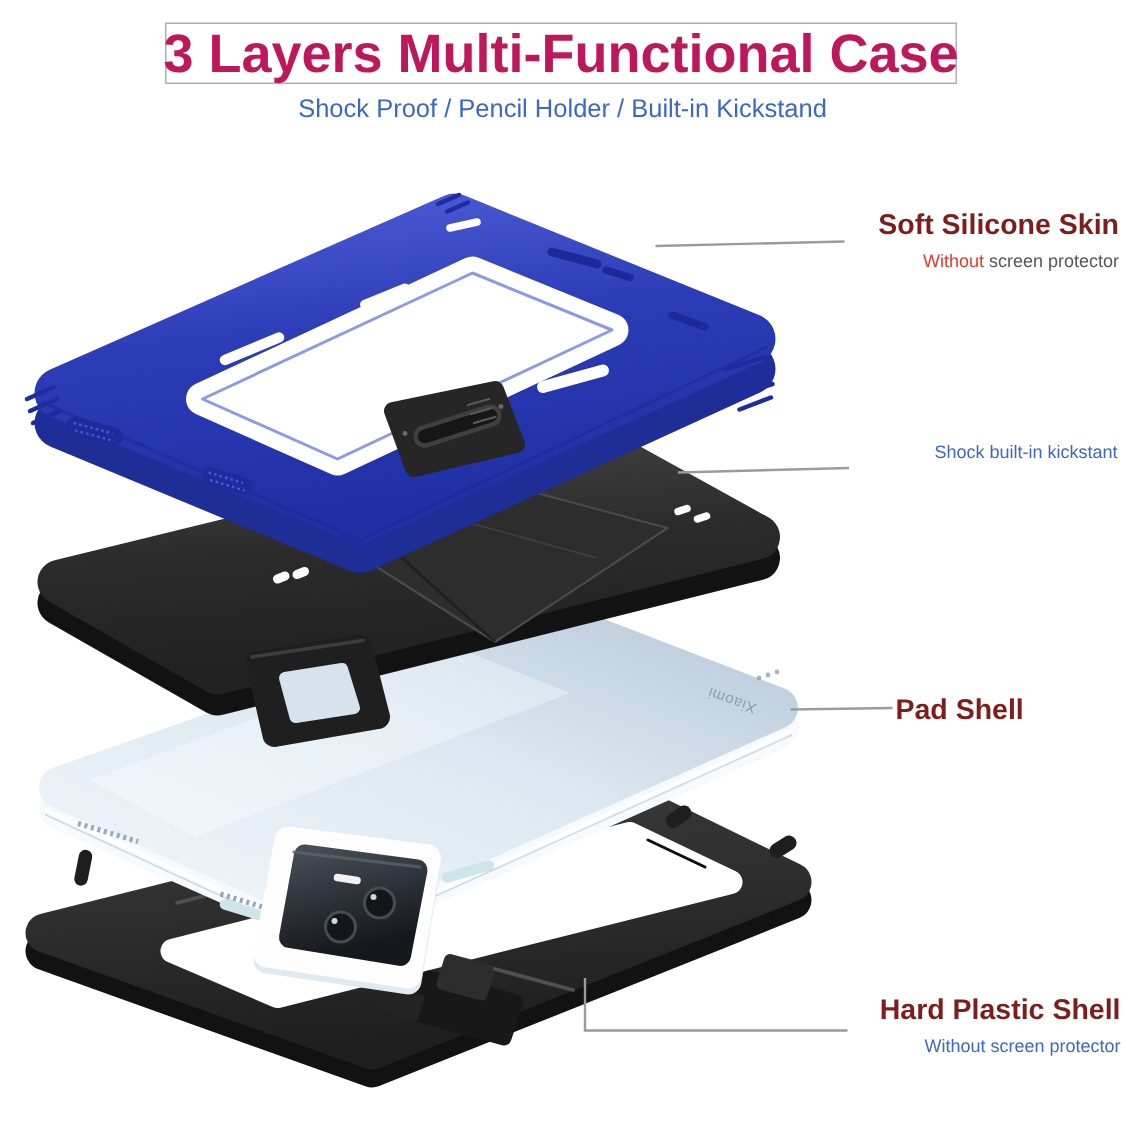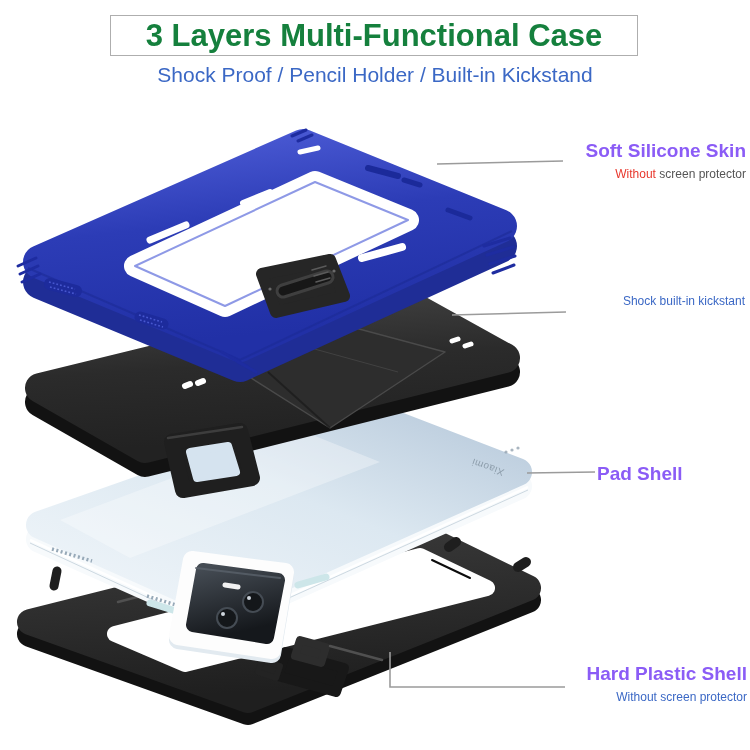--- a/index.html
+++ b/index.html
@@ -4,27 +4,27 @@
 <style>
   html,body{margin:0;padding:0;background:#ffffff;}
   body{font-family:"Liberation Sans","DejaVu Sans",sans-serif;}
   .stage{position:relative;width:750px;height:750px;background:#ffffff;overflow:hidden;}
   .scene{position:absolute;left:0;top:0;width:750px;height:750px;}
   .title-box{
     position:absolute;left:110px;top:15px;width:528px;height:41px;
     border:1px solid #aeaeae;display:flex;align-items:center;justify-content:center;
     box-sizing:border-box;background:#ffffff;
   }
-  .title-text{font-size:31px;font-weight:bold;color:#15803d;letter-spacing:0px;white-space:nowrap;}
+  .title-text{font-size:36px;font-weight:bold;color:#be185d;letter-spacing:0px;white-space:nowrap;}
   .subtitle{
     position:absolute;left:0;top:63px;width:750px;text-align:center;
-    font-size:21px;color:#3b68c5;white-space:nowrap;
+    font-size:17px;color:#3b68c5;white-space:nowrap;
   }
   .callout{position:absolute;text-align:right;}
-  .callout .co-label{display:block;font-size:19px;font-weight:bold;color:#8b5cf6;line-height:22px;white-space:nowrap;text-align:center;}
+  .callout .co-label{display:block;font-size:19px;font-weight:bold;color:#7f1d1d;line-height:22px;white-space:nowrap;text-align:center;}
   .callout .co-note{display:block;font-size:12px;line-height:24px;white-space:nowrap;}
   .co1{top:140px;right:4px;}
   .co2{top:289px;right:5px;}
   .co3{top:463px;left:597px;text-align:left;}
   .co4{top:663px;right:3px;}
 </style>
 </head>
 <body>
 
 <div class="stage">

